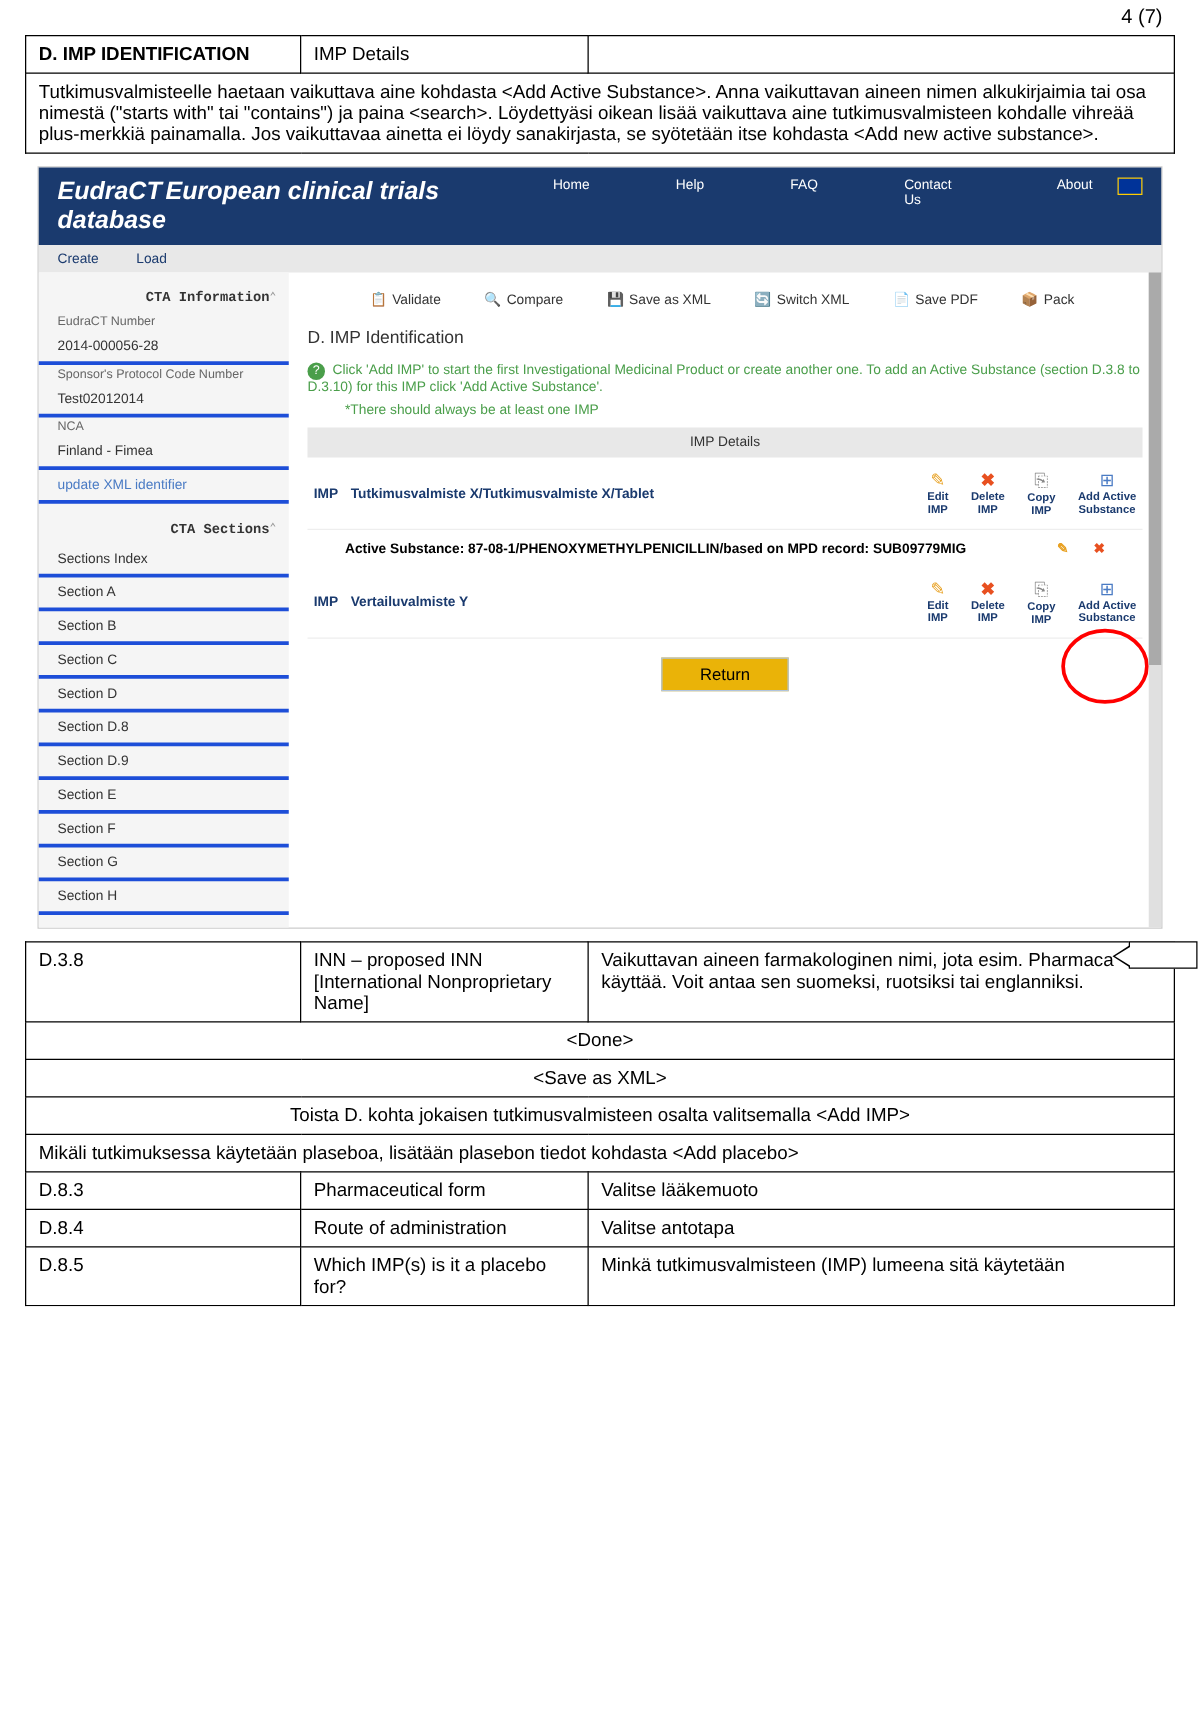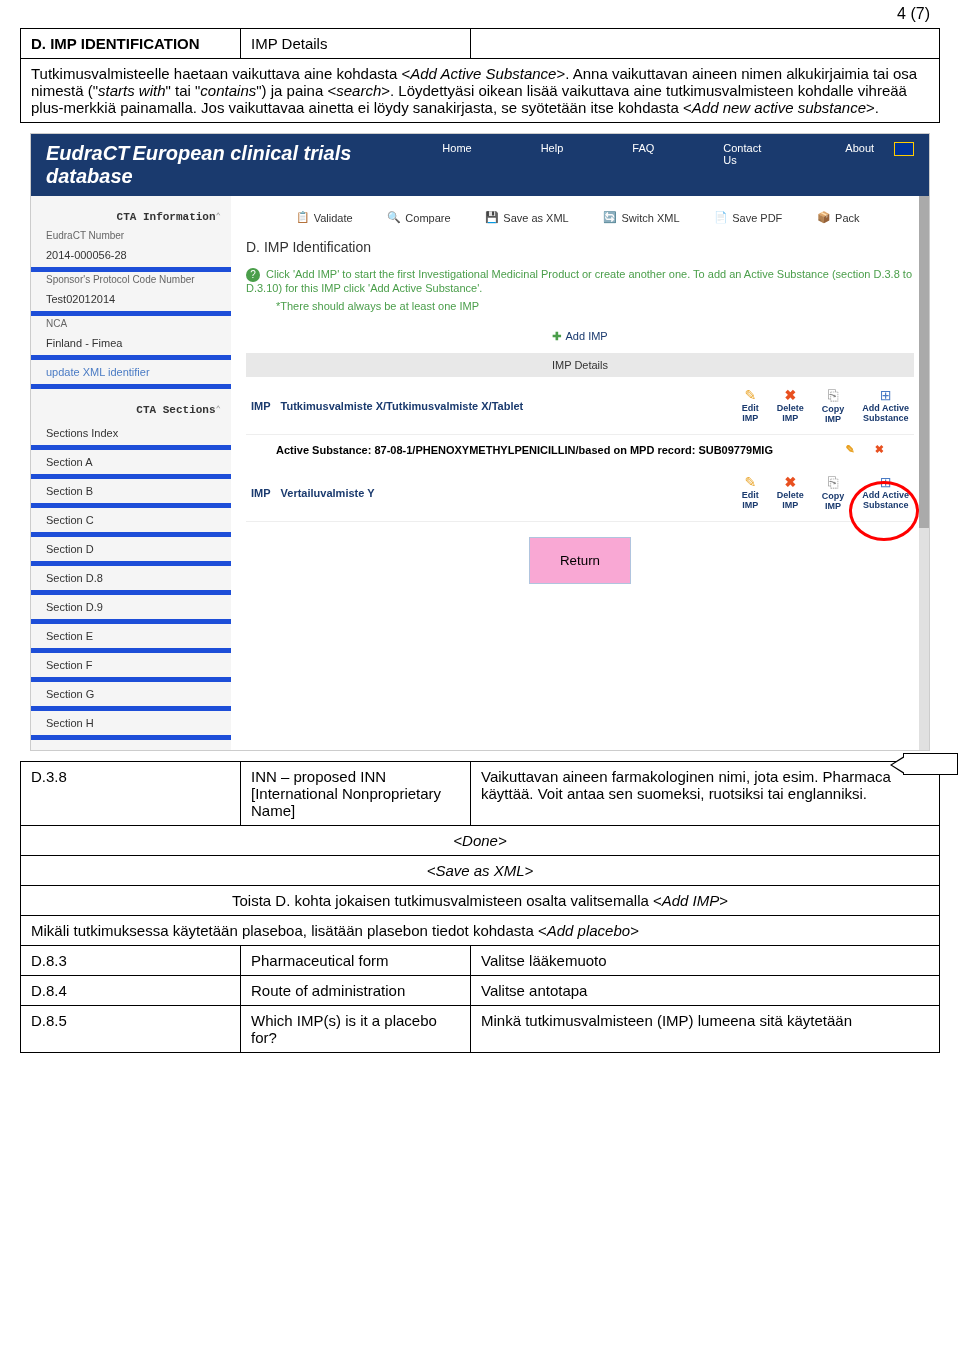--- a/index.html
+++ b/index.html
@@ -3,40 +3,40 @@
 <meta charset="utf-8">
 <style>
   * { box-sizing: border-box; margin: 0; padding: 0; }
   body { font-family: Arial, sans-serif; font-size: 13px; background: #fff; color: #000; width: 960px; }
   
   .page-number { text-align: right; padding: 5px 30px; font-size: 16px; }
   
   .doc-table { border-collapse: collapse; width: 920px; margin: 0 20px; }
   .doc-table td { border: 1px solid #000; padding: 6px 10px; vertical-align: top; font-size: 15px; }
   
-  .italic { font-style: italic; }
+  .italic { }
   .bold { font-weight: bold; }
   .center { text-align: center; }
   
   
   .screenshot { width: 900px; margin: 10px auto; border: 1px solid #ccc; background: #fff; font-size: 11px; }
   
   .eudract-header { background: #1a3a6e; color: #fff; display: flex; align-items: flex-start; padding: 8px 15px; }
   .eudract-logo { font-size: 20px; font-weight: bold; font-style: italic; }
   .eudract-nav { margin-left: auto; display: flex; gap: 69px; }
   .eudract-nav span { cursor: pointer; }
   .eu-flag { width: 20px; height: 14px; background: #003399; border: 1px solid #fc0; margin-left: 20px; }
   
   .sub-header { background: #e8e8e8; padding: 5px 15px; display: flex; gap: 30px; color: #1a3a6e; }
   
   .screenshot-body { display: flex; }
   
   .sidebar { width: 200px; background: #f5f5f5; padding: 10px 0; }
   .sidebar-section-title { font-weight: bold; padding: 5px 10px; display: flex; justify-content: flex-end; color: #333; font-family: Liberation Mono, monospace; }
-  .sidebar-item { padding: 6px 10px 6px 15px; color: #333; font-size: 11px; border-bottom: 5px solid #1d4ed8; }
+  .sidebar-item { padding: 6px 10px 6px 15px; color: #333; font-size: 11px; border-bottom: 3px solid #1d4ed8; }
   .sidebar-item.link { color: #4a7bc4; cursor: pointer; }
   .sidebar-label { padding: 2px 10px 2px 15px; color: #666; font-size: 10px; }
   .collapse-icon { font-size: 9px; color: #999; }
   
   .main-content { flex: 1; padding: 10px 15px; position: relative; }
   
   .toolbar { display: flex; gap: 35px; padding: 5px 0 10px 50px; }
   .tool-btn { display: flex; align-items: center; gap: 4px; color: #333; cursor: pointer; font-size: 11px; }
   
   .section-title { font-size: 14px; color: #333; padding: 5px 0; }
@@ -55,21 +55,21 @@
   .imp-name { color: #1a3a6e; font-weight: bold; flex: 1; font-size: 11px; }
   .imp-actions { display: flex; gap: 18px; }
   .imp-action { text-align: center; cursor: pointer; }
   .imp-action-icon { font-size: 14px; display: block; }
   .imp-action-label { color: #1a3a6e; font-size: 9px; display: block; font-weight: bold; }
   
   .substance-row { padding: 8px 30px; font-weight: bold; display: flex; align-items: center; }
   .substance-text { flex: 1; }
   .substance-actions { display: flex; gap: 20px; }
   
-  .return-btn { background: #f9a8d4; border: 1px solid #b0c4de; padding: 15px 30px; margin: 15px auto; display: block; width: fit-content; cursor: pointer; }
+  .return-btn { background: #eab308; border: 1px solid #b0c4de; padding: 5px 30px; margin: 15px auto; display: block; width: fit-content; cursor: pointer; }
   
   .edit-ico { color: #e8a020; }
   .delete-ico { color: #e85020; font-weight: bold; }
   .copy-ico { color: #888; }
   .add-ico { color: #4a7bc4; }
   
   .red-circle { position: absolute; border: 3px solid red; border-radius: 50%; width: 70px; height: 60px; right: 10px; top: 285px; pointer-events: none; }
   
   .arrow-indicator { position: absolute; right: -18px; top: 620px; }
   .arrow-box { width: 55px; height: 22px; border: 1px solid #000; background: #fff; position: relative; }
@@ -111,20 +111,24 @@
     <div class="eudract-nav">
       <span>Home</span>
       <span>Help</span>
       <span>FAQ</span>
       <span>Contact Us</span>
       <span>About</span>
     </div>
     <div class="eu-flag"></div>
   </div>
 
+  <div class="sub-header">
+    <span>Create</span>
+    <span>Load</span>
+  </div>
 
   <div class="screenshot-body">
     <div class="sidebar">
       <div class="sidebar-section-title">
         <span>CTA Information</span>
             <span class="collapse-icon">⌃</span>
       </div>
       <div class="sidebar-label">EudraCT Number</div>
       <div class="sidebar-item">2014-000056-28</div>
       <div class="sidebar-label">Sponsor's Protocol Code Number</div>
@@ -178,23 +182,20 @@
             </div>
       </div>
 
       <div class="section-title">D. IMP Identification</div>
 
       <div class="instruction">
         <span class="help-icon">?</span><span>Click 'Add IMP' to start the first Investigational Medicinal Product or create another one. To add an Active Substance (section D.3.8 to D.3.10) for this IMP click 'Add Active Substance'.</span>
         <div style="padding:6px 0 0 30px">*There should always be at least one IMP</div>
       </div>
 
-      <div class="add-imp">
-        <span class="plus-icon">✚</span><span>Add IMP</span>
-      </div>
 
       <div class="imp-details-header">IMP Details</div>
 
       <div class="imp-row">
         <span class="imp-label">IMP</span>
         <span class="imp-name">Tutkimusvalmiste X/Tutkimusvalmiste X/Tablet</span>
         <div class="imp-actions">
           <div class="imp-action">
                 <span class="imp-action-icon edit-ico">✎</span>
                 <span class="imp-action-label">Edit</span>

